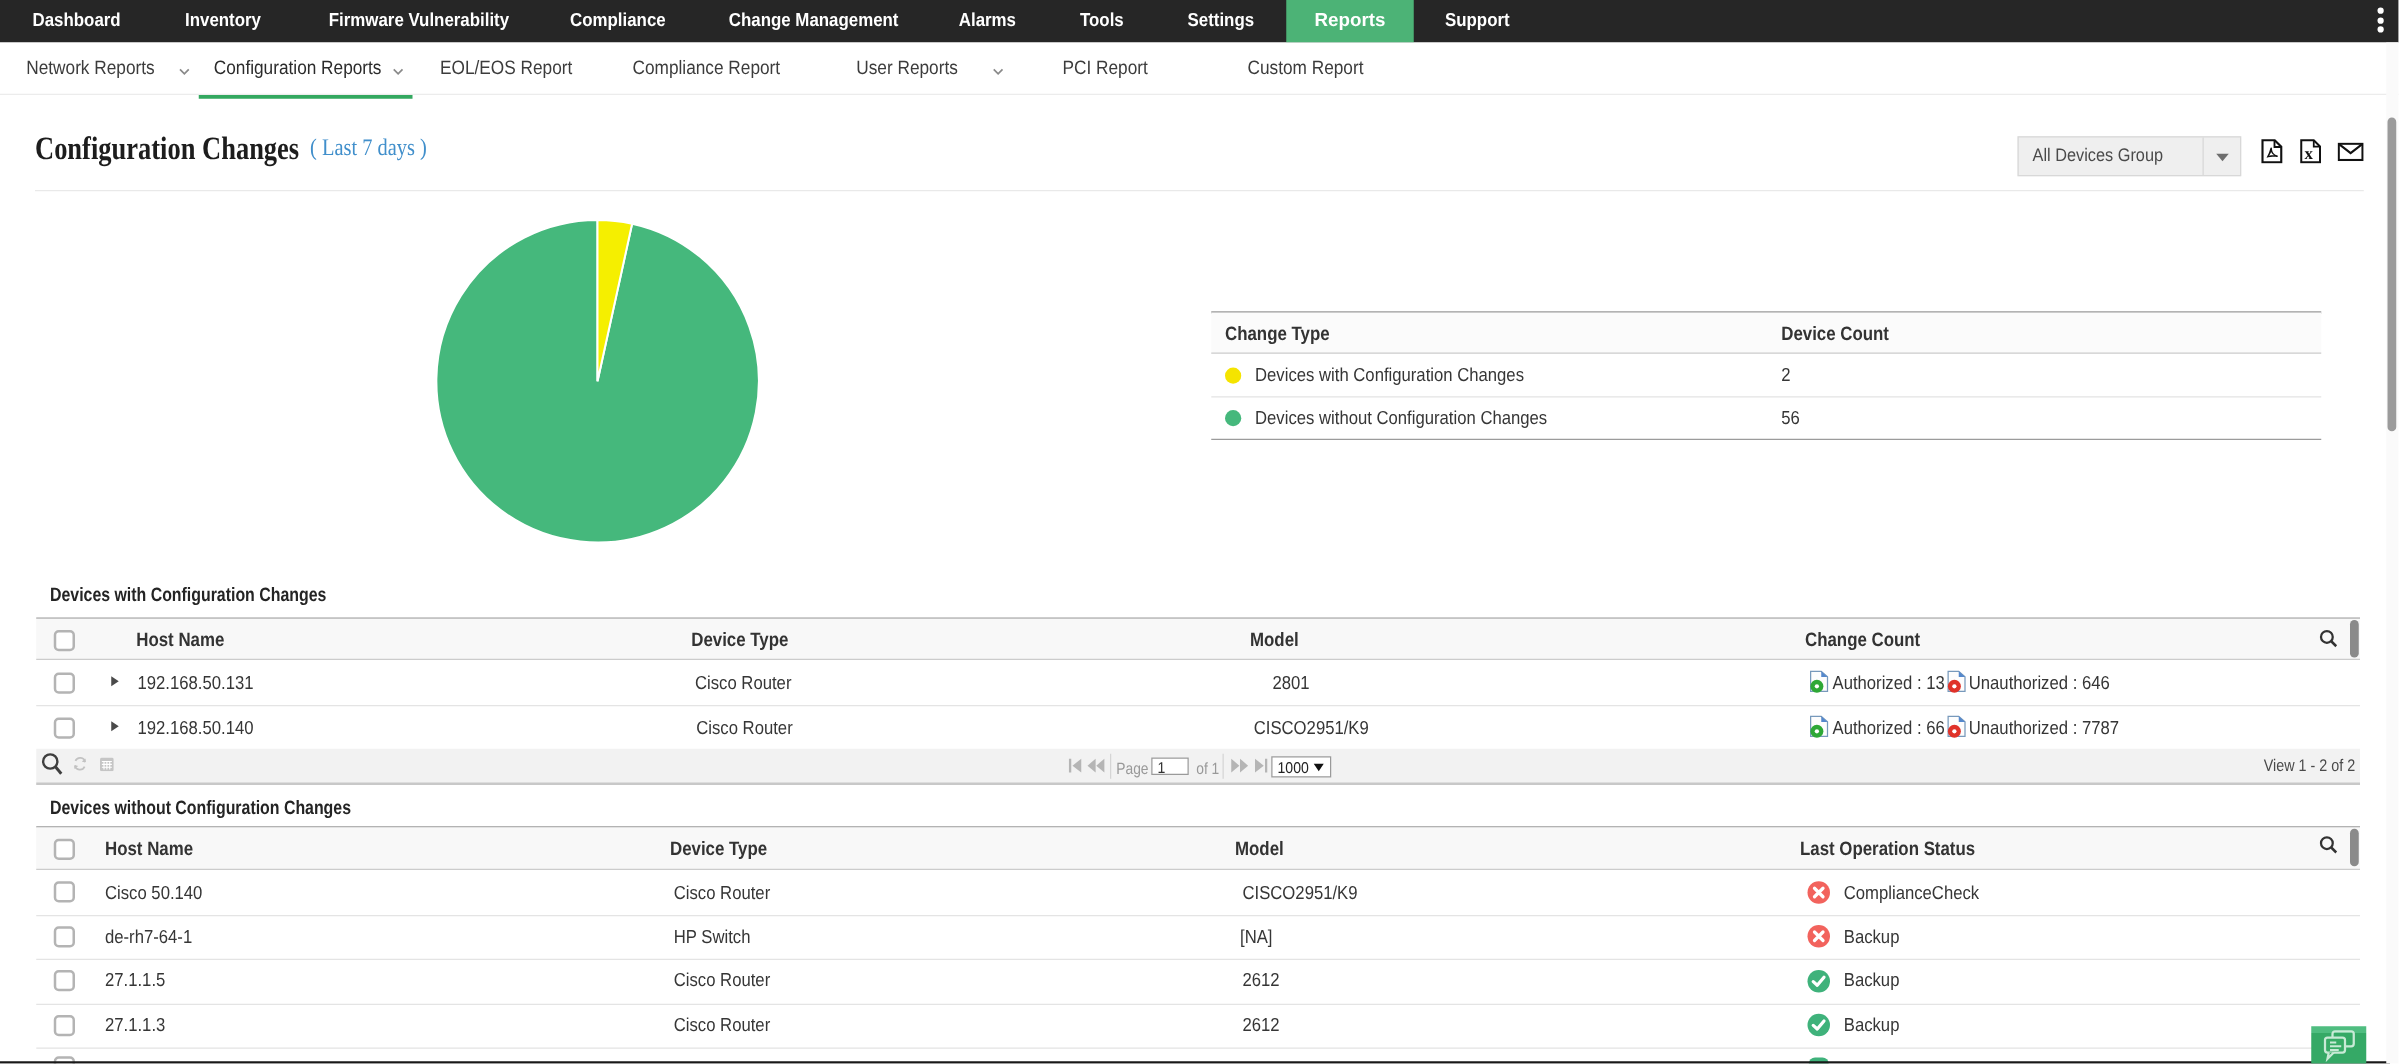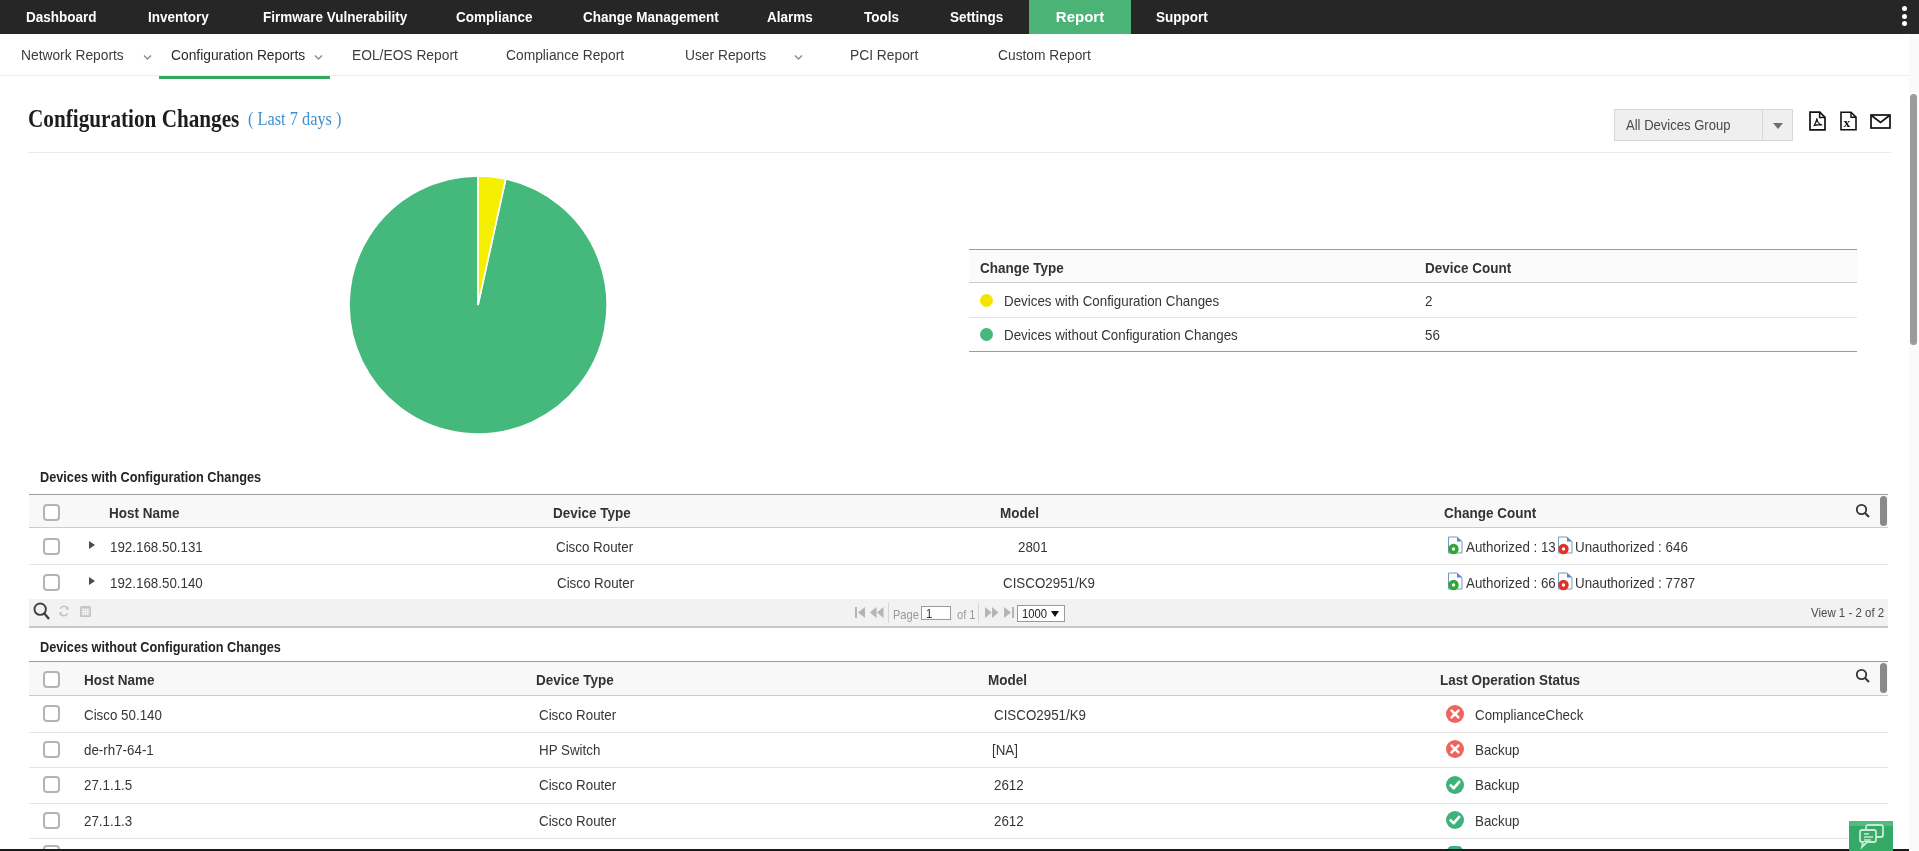--- a/index.html
+++ b/index.html
@@ -88,21 +88,21 @@
   <div id="topnav">
     <span class="tn" style="left:26px;">Dashboard</span>
     <span class="tn" style="left:148px;">Inventory</span>
     <span class="tn" style="left:263px;">Firmware Vulnerability</span>
     <span class="tn" style="left:456px;">Compliance</span>
     <span class="tn" style="left:583px;">Change Management</span>
     <span class="tn" style="left:767px;">Alarms</span>
     <span class="tn" style="left:864px;">Tools</span>
     <span class="tn" style="left:950px;">Settings</span>
     <span class="tn" style="left:1156px;">Support</span>
-    <div id="tn-reports">Report</div>
+    <div id="tn-reports">Reports</div>
     <div id="tn-dots">
         <i></i>
         <i></i>
         <i></i>
       </div>
   </div>
 
   <div id="subnav">
     <span class="sn" style="left:21px;">Network Reports</span>
     <span class="chev" style="left:142px;">

